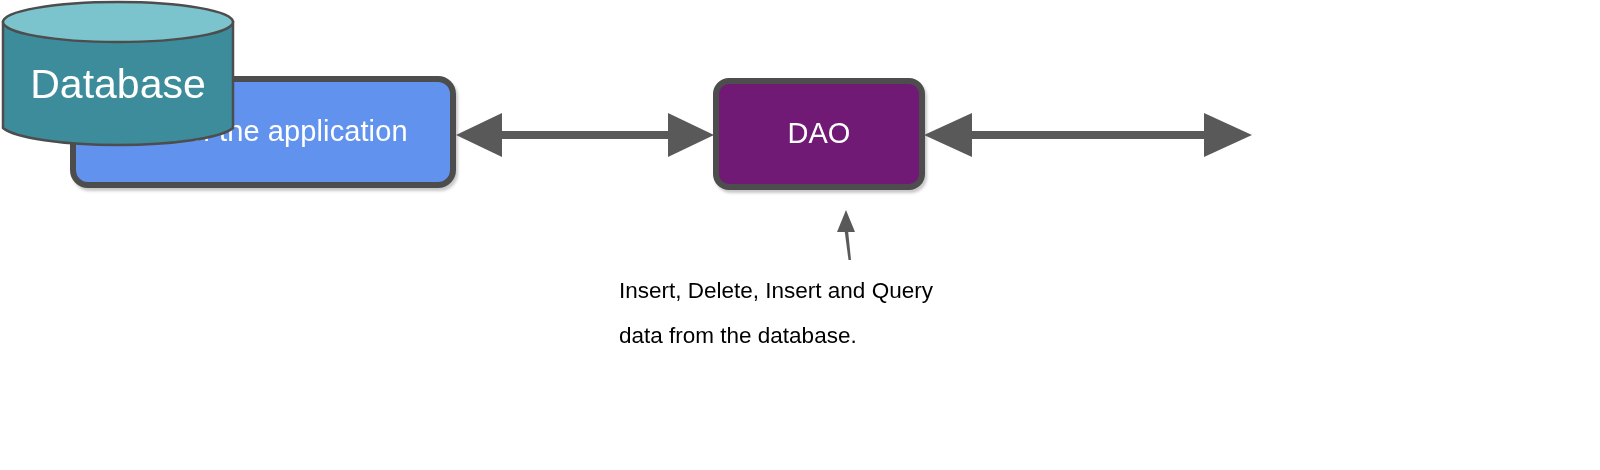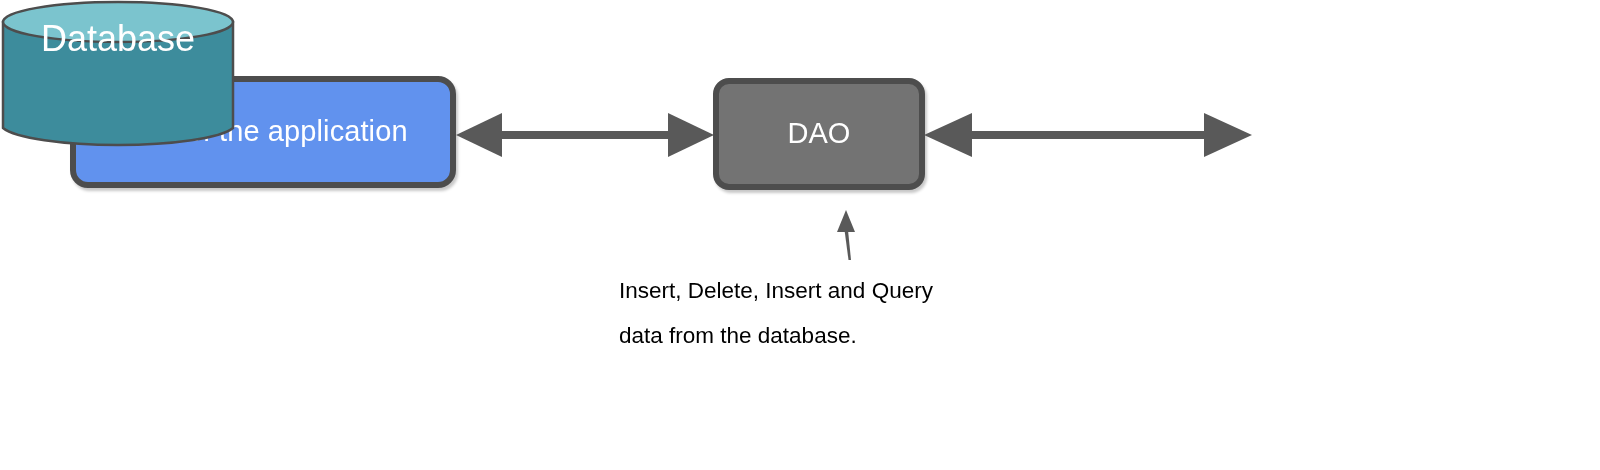--- a/index.html
+++ b/index.html
@@ -44,21 +44,21 @@
     letter-spacing: 0.1px;
     box-shadow: 2px 3px 3px rgba(0,0,0,0.22);
   }
 
   
   #node-dao {
     left: 713px;
     top: 78px;
     width: 212px;
     height: 112px;
-    background: #737373;
+    background: #701a75;
     border: 6px solid #4d4d4d;
     border-radius: 16px;
     font-size: 29px;
     box-shadow: 2px 3px 3px rgba(0,0,0,0.22);
   }
 
   
   #node-database {
     left: 1251px;
     top: 59px;
@@ -72,23 +72,24 @@
     height: 150px;
     overflow: visible;
   }
   #node-database .cyl-label {
     position: absolute;
     left: 0;
     top: 0;
     width: 236px;
     height: 150px;
     display: flex;
+    align-items: center;
     justify-content: center;
     color: #ffffff;
-    font-size: 36px;
+    font-size: 41px;
     padding-top: 18px;
     box-sizing: border-box;
     pointer-events: none;
   }
 
   
   #annotation-text {
     position: absolute;
     left: 619px;
     top: 268px;

